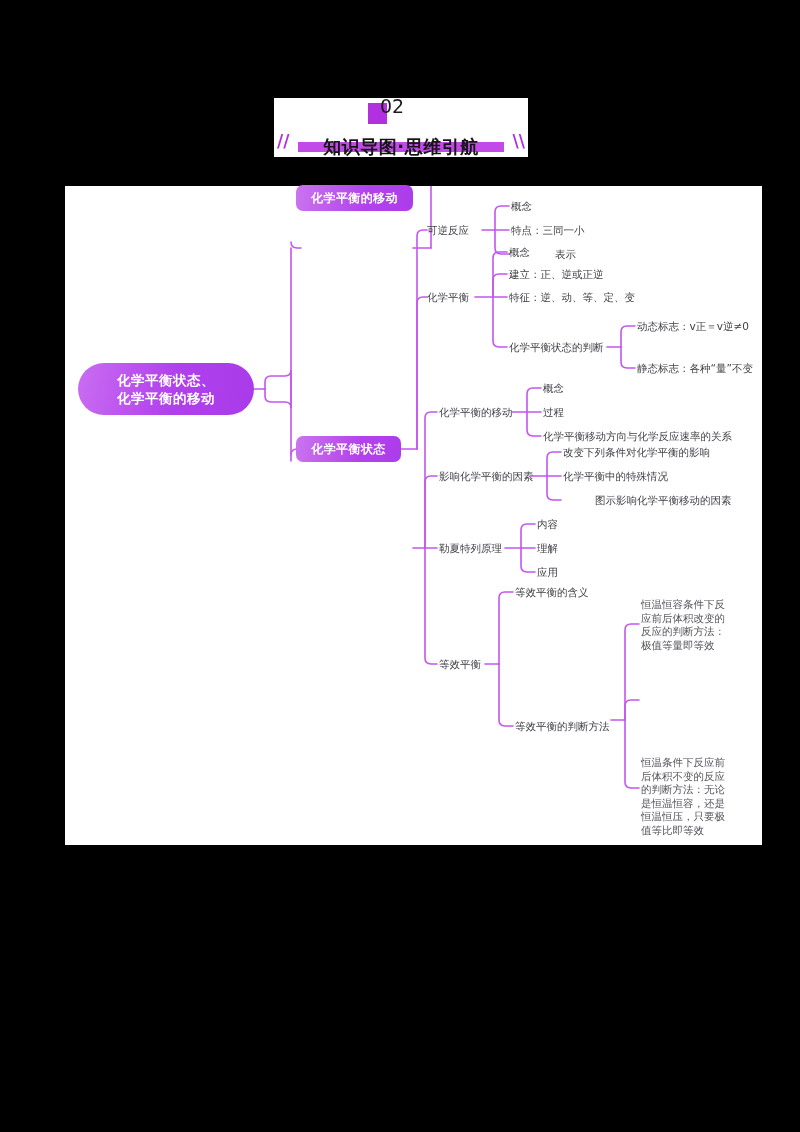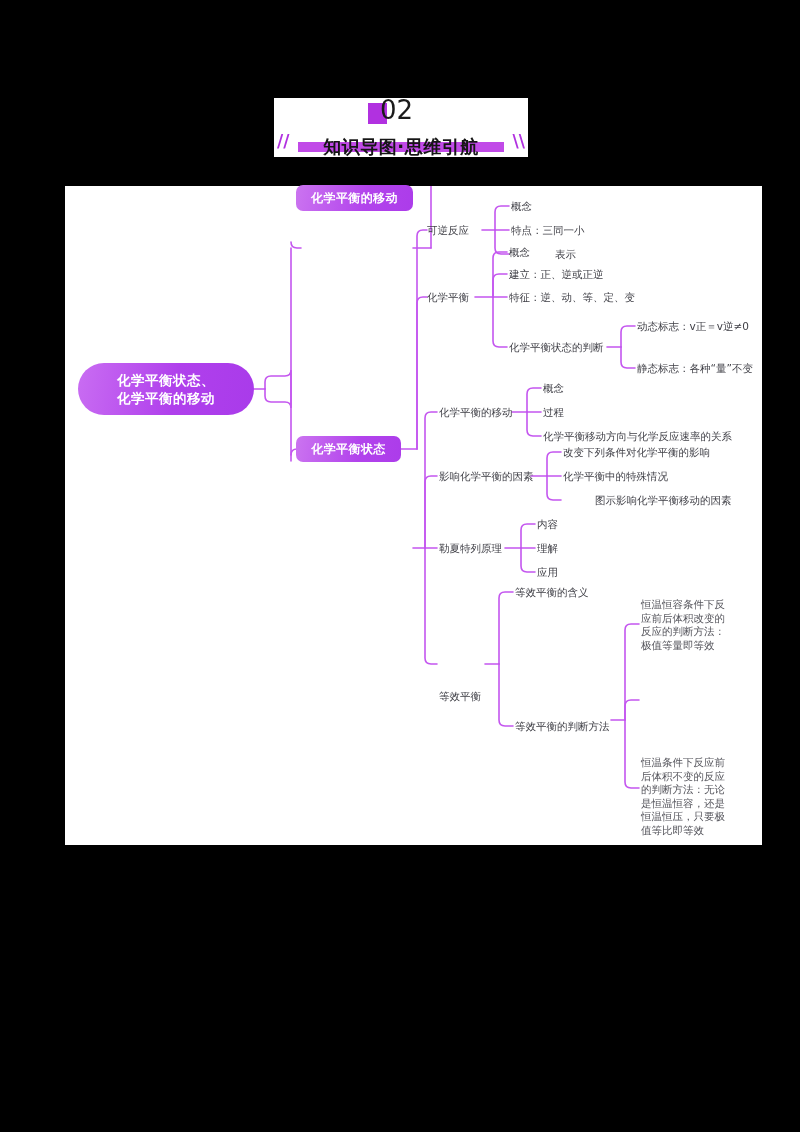--- a/index.html
+++ b/index.html
@@ -16,21 +16,21 @@
   }
   .banner-num{
     position:absolute;left:0;top:0;width:254px;height:31px;
   }
   .num-square{
     position:absolute;left:94px;top:5px;width:19px;height:21px;
     background:#b131e0;
   }
   .num-text{
     position:absolute;left:106px;top:-3px;
-    font-size:26px;color:#1b1b1b;letter-spacing:0px;
+    font-size:19px;color:#1b1b1b;letter-spacing:0px;
     font-family:"DejaVu Sans",sans-serif;font-weight:400;
   }
   .banner-title-row{
     position:absolute;left:0;top:29px;width:254px;height:30px;
   }
   .title-hl{
     position:absolute;left:24px;top:15px;width:206px;height:10px;
     background:#c14ae8;
   }
   .title-text{
@@ -206,21 +206,21 @@
     <div class="leaf" style="left:374px;top:283px;">影响化学平衡的因素</div>
     <div class="leaf" style="left:498px;top:259px;">改变下列条件对化学平衡的影响</div>
     <div class="leaf" style="left:498px;top:283px;">化学平衡中的特殊情况</div>
     <div class="leaf" style="left:498px;top:307px;padding-left:32px;">图示影响化学平衡移动的因素</div>
 
     <div class="leaf" style="left:374px;top:355px;">勒夏特列原理</div>
     <div class="leaf" style="left:472px;top:331px;">内容</div>
     <div class="leaf" style="left:472px;top:355px;">理解</div>
     <div class="leaf" style="left:472px;top:379px;">应用</div>
 
-    <div class="leaf" style="left:374px;top:471px;margin-top:32px;">等效平衡</div>
+    <div class="leaf" style="left:374px;top:471px;">等效平衡</div>
     <div class="leaf" style="left:450px;top:399px;">等效平衡的含义</div>
     <div class="leaf" style="left:450px;top:533px;">等效平衡的判断方法</div>
 
     <div class="leaf wrap" style="left:576px;top:412px;">恒温恒容条件下反应前后体积改变的反应的判断方法：极值等量即等效</div>
     <div class="leaf wrap" style="left:576px;top:570px;">恒温条件下反应前后体积不变的反应的判断方法：无论是恒温恒容，还是恒温恒压，只要极值等比即等效</div>
 
   </div>
 </div>
 
 </body></html>

